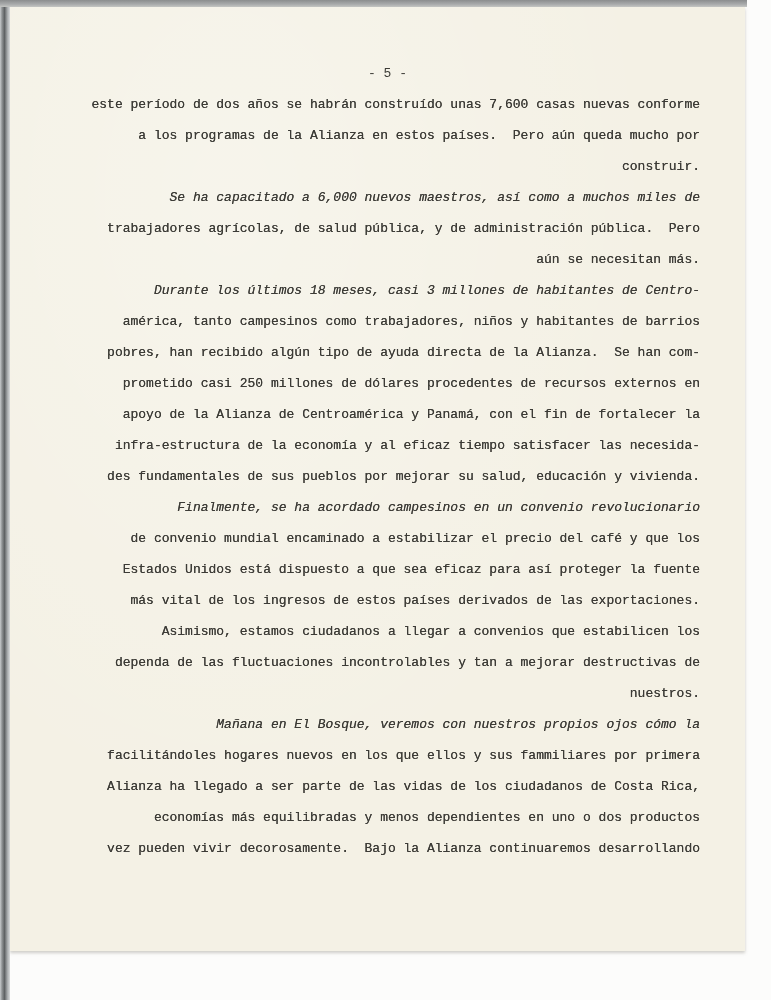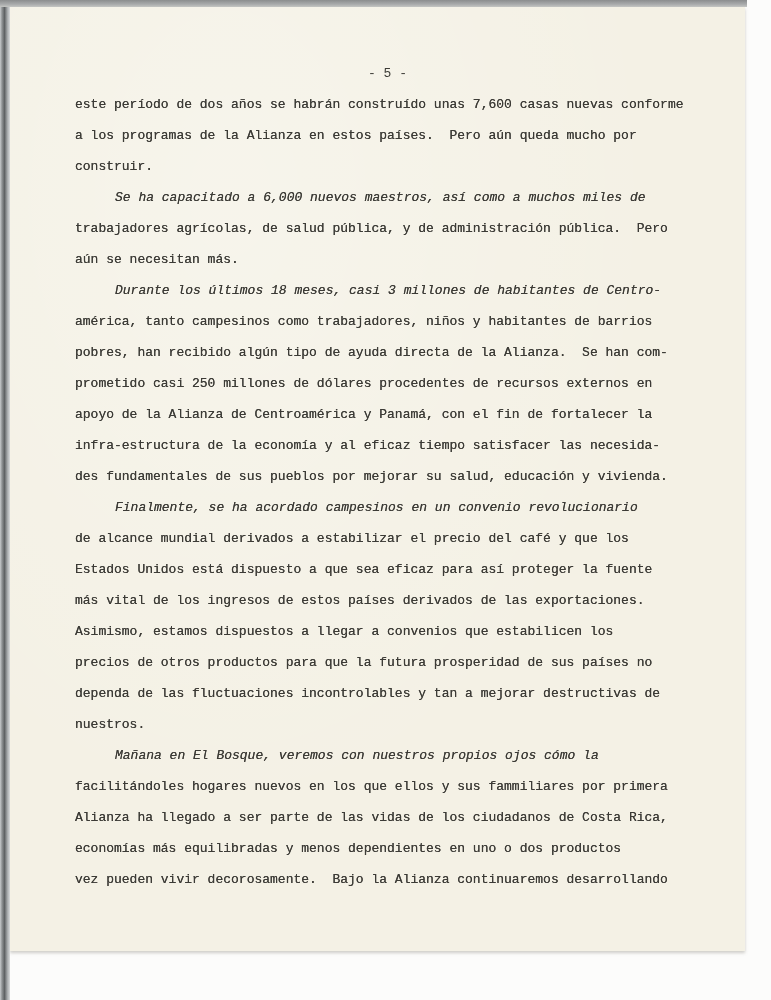--- a/index.html
+++ b/index.html
@@ -55,20 +55,21 @@
     color: #3c3b36;
     font-size: 13px;
   }
   .paragraph { margin: 0; }
   .paragraph.indent .line:first-child { padding-left: 40px; font-style: italic; }
   .line {
     height: 31px;
     line-height: 31px;
     white-space: pre;
     text-shadow: 0 0 0.5px rgba(45,44,40,0.85);
+    text-align: right;
   }
 </style>
 </head>
 <body>
 
 <div class="canvas">
   <div class="paper">
     <div class="page-number">- 5 -</div>
     <div class="doc-body">
         <div class="paragraph">
@@ -85,25 +86,24 @@
           <div class="line">Durante los últimos 18 meses, casi 3 millones de habitantes de Centro-</div>
           <div class="line">américa, tanto campesinos como trabajadores, niños y habitantes de barrios</div>
           <div class="line">pobres, han recibido algún tipo de ayuda directa de la Alianza.  Se han com-</div>
           <div class="line">prometido casi 250 millones de dólares procedentes de recursos externos en</div>
           <div class="line">apoyo de la Alianza de Centroamérica y Panamá, con el fin de fortalecer la</div>
           <div class="line">infra-estructura de la economía y al eficaz tiempo satisfacer las necesida-</div>
           <div class="line">des fundamentales de sus pueblos por mejorar su salud, educación y vivienda.</div>
         </div>
         <div class="paragraph indent">
           <div class="line">Finalmente, se ha acordado campesinos en un convenio revolucionario</div>
-          <div class="line">de alcance mundial derivados a estabilizar el precio del café y que los</div>
+          <div class="line">de convenio mundial encaminado a estabilizar el precio del café y que los</div>
           <div class="line">Estados Unidos está dispuesto a que sea eficaz para así proteger la fuente</div>
           <div class="line">más vital de los ingresos de estos países derivados de las exportaciones.</div>
-          <div class="line">Asimismo, estamos dispuestos a llegar a convenios que estabilicen los</div>
-          <div class="line">precios de otros productos para que la futura prosperidad de sus países no</div>
+          <div class="line">Asimismo, estamos ciudadanos a llegar a convenios que estabilicen los</div>
           <div class="line">dependa de las fluctuaciones incontrolables y tan a mejorar destructivas de</div>
           <div class="line">nuestros.</div>
         </div>
         <div class="paragraph indent">
           <div class="line">Mañana en El Bosque, veremos con nuestros propios ojos cómo la</div>
           <div class="line">facilitándoles hogares nuevos en los que ellos y sus fammiliares por primera</div>
           <div class="line">Alianza ha llegado a ser parte de las vidas de los ciudadanos de Costa Rica,</div>
           <div class="line">economías más equilibradas y menos dependientes en uno o dos productos</div>
           <div class="line">vez pueden vivir decorosamente.  Bajo la Alianza continuaremos desarrollando</div>
         </div>

